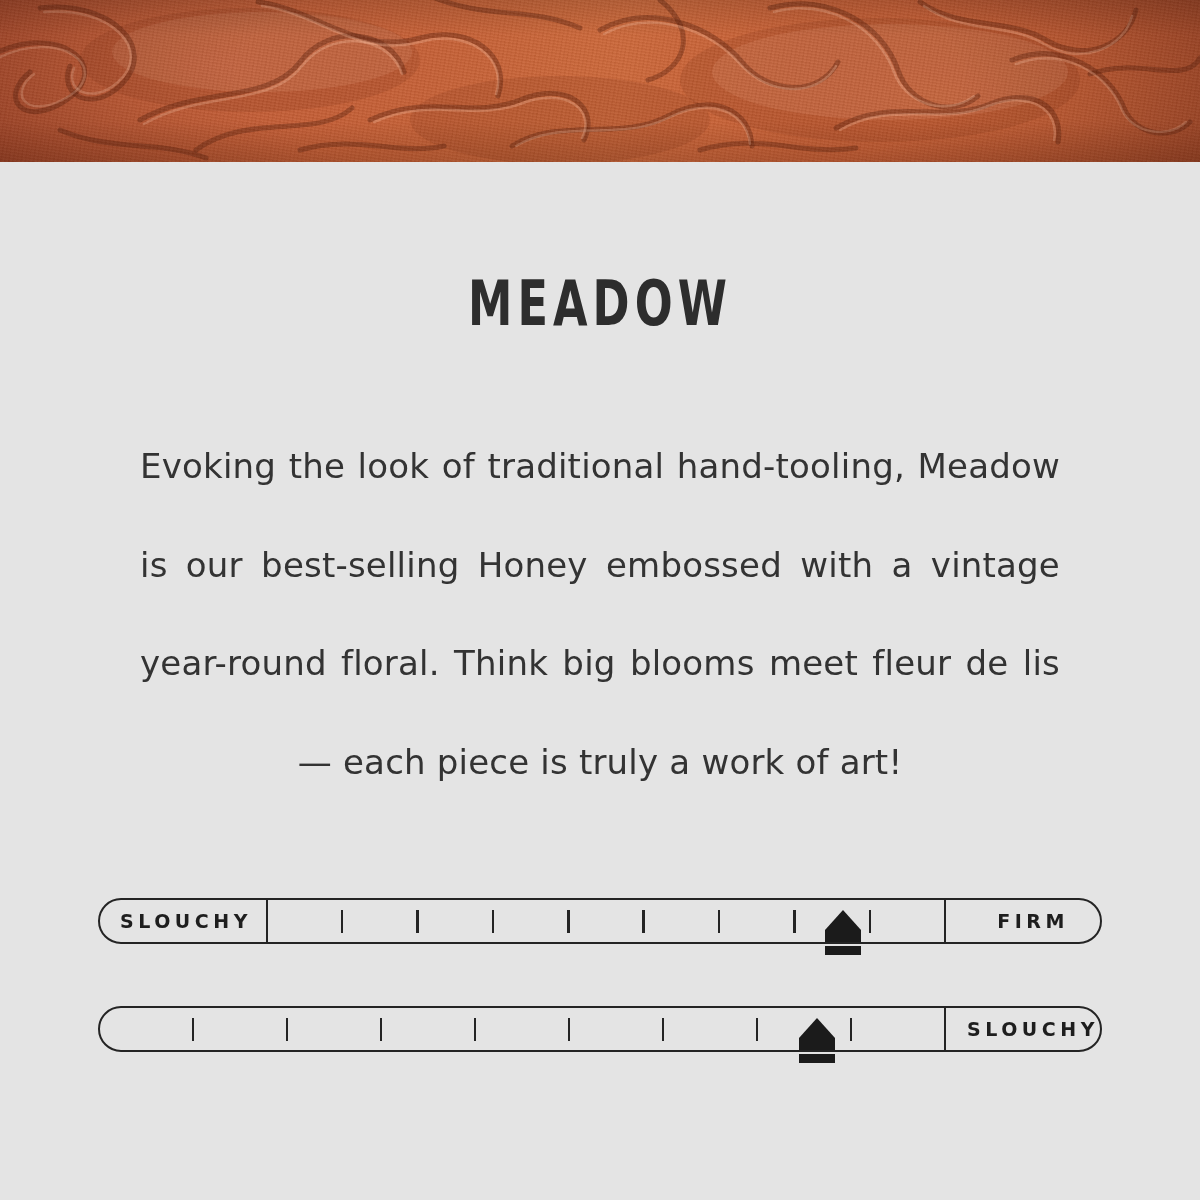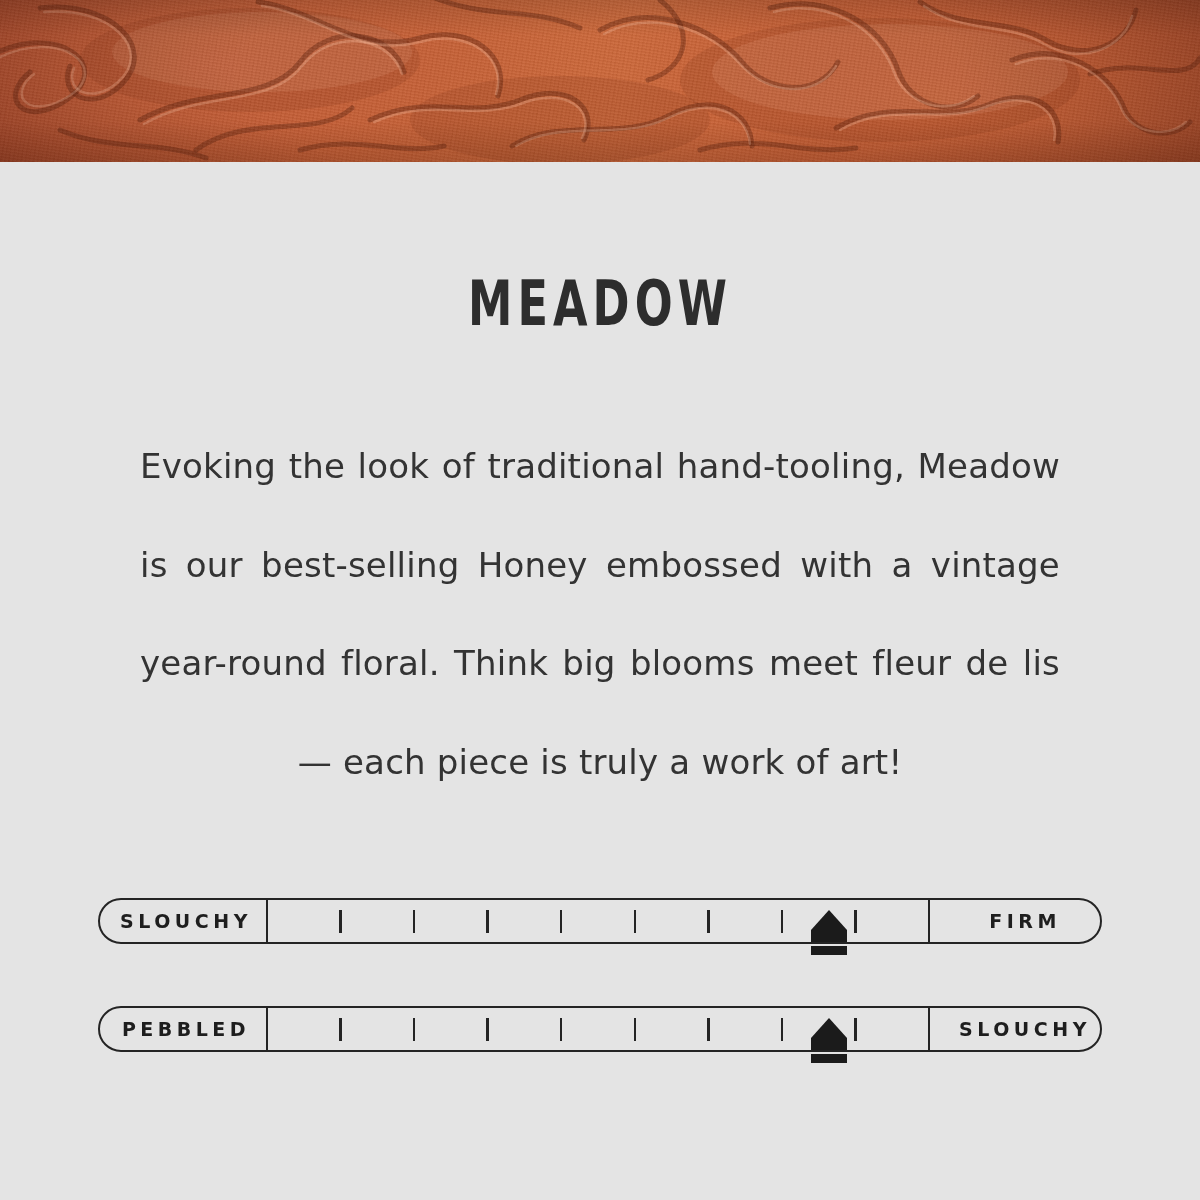--- a/index.html
+++ b/index.html
@@ -115,21 +115,21 @@
     letter-spacing: 4.5px;
     color: #1e1e1e;
     white-space: nowrap;
   }
   .cap.left {
     width: 168px;
     border-right: 2.5px solid #242424;
     padding-left: 6px;
   }
   .cap.right {
-    width: 172px;
+    width: 156px;
     border-left: 2.5px solid #242424;
     padding-left: 20px;
   }
   .track {
     position: relative;
     flex: 1;
   }
   .ticks {
     position: absolute;
     inset: 0;
@@ -231,21 +231,20 @@
               <rect x="4" y="38" width="36" height="9" fill="#1b1b1b"></rect>
             </svg>
           </div>
         </div>
         <div class="cap right">FIRM</div>
       </div>
     </div>
 
     <div class="slider-wrap">
       <div class="slider">
-        <div class="cap left">PEBBLED</div>
         <div class="track">
           <div class="ticks">
             <span class="tick"></span>
             <span class="tick"></span>
             <span class="tick"></span>
             <span class="tick"></span>
             <span class="tick"></span>
             <span class="tick"></span>
             <span class="tick"></span>
             <span class="tick"></span>

